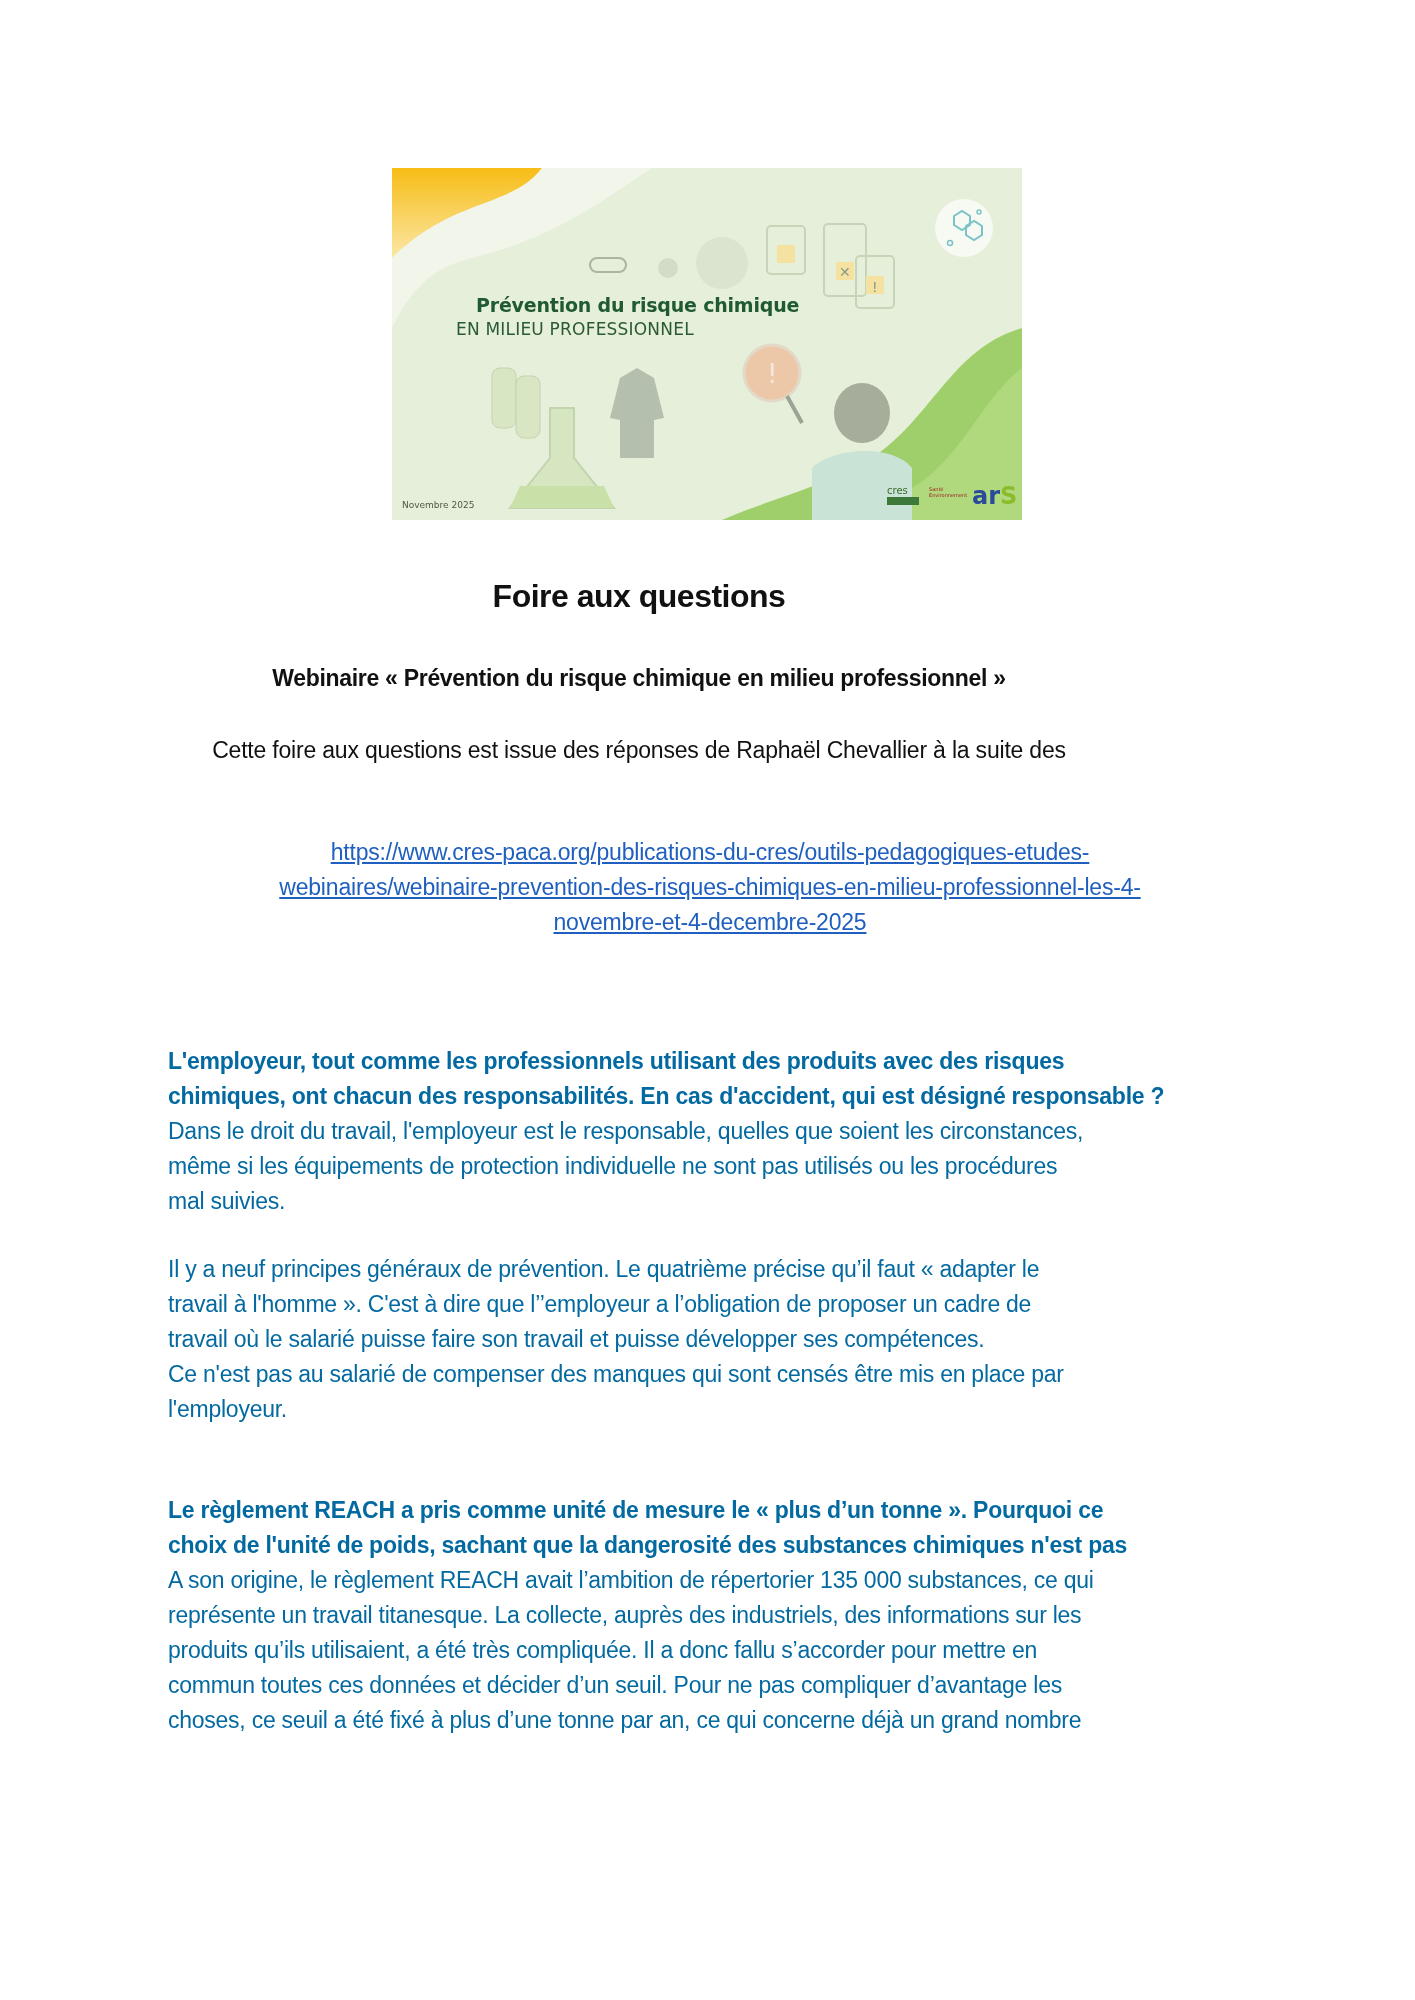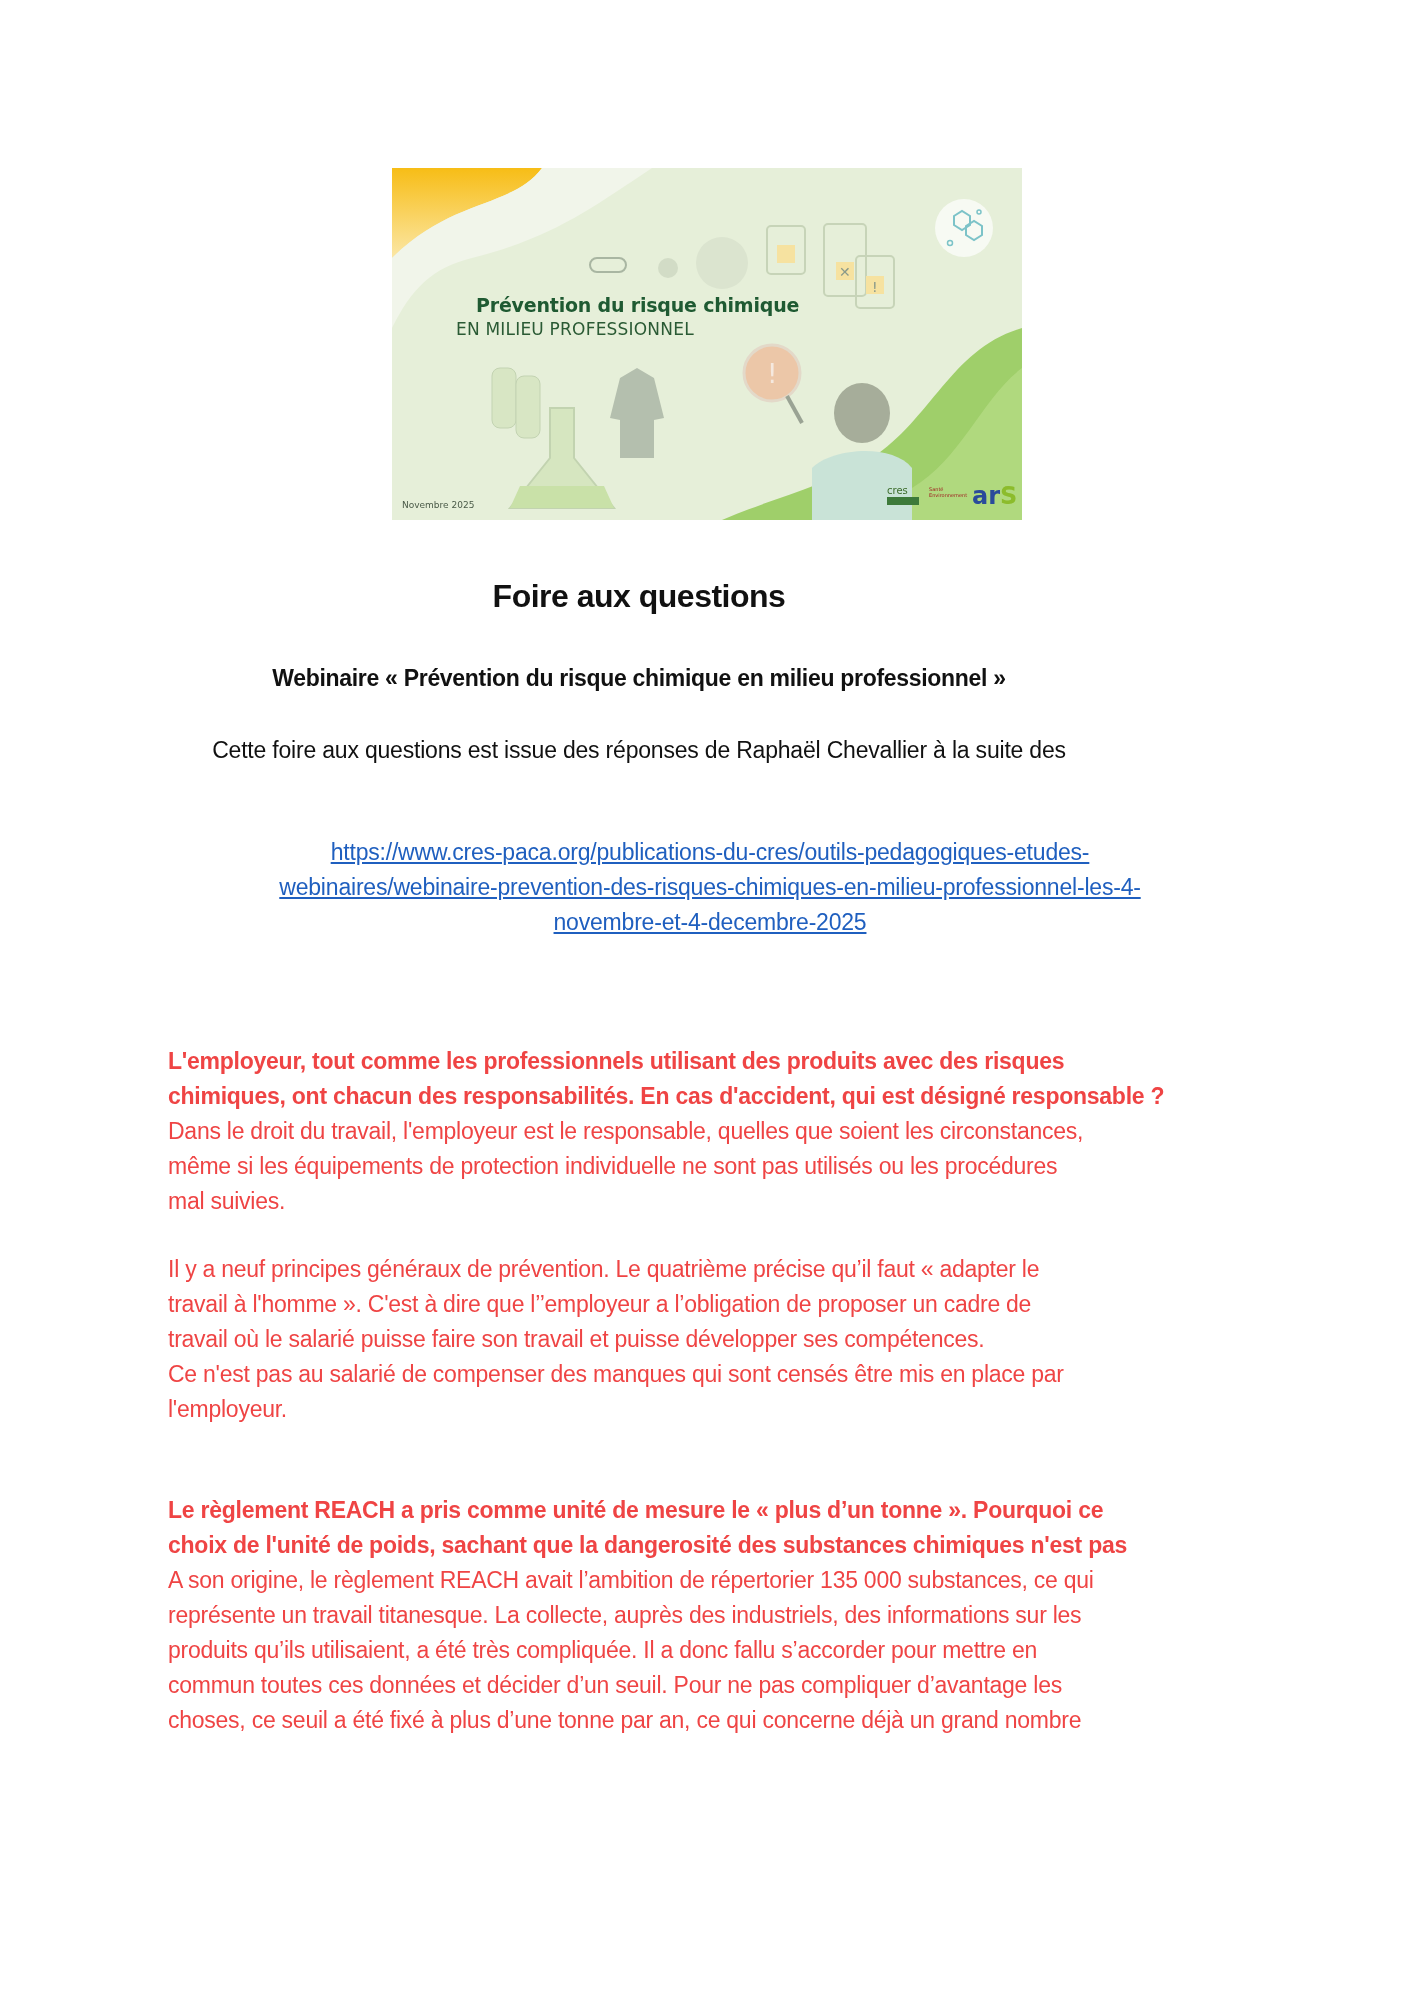--- a/index.html
+++ b/index.html
@@ -26,21 +26,21 @@
 
   
   .center { position: absolute; left: 0; width: 1278px; text-align: center; }
   .h1 { top: 578px; font-size: 32px; font-weight: bold; color: #111; letter-spacing: -0.5px; }
   .h2 { top: 665px; font-size: 23px; font-weight: bold; color: #111; letter-spacing: -0.3px; }
   .intro { top: 733px; font-size: 23px; line-height: 35px; color: #111; letter-spacing: -0.2px; }
   .link { top: 835px; left: 190px; width: 1040px; font-size: 23px; line-height: 35px; color: #1f5fbf;
           text-decoration: underline; letter-spacing: -0.2px; word-break: break-all; }
 
   .qa { position: absolute; left: 168px; width: 1090px; font-size: 23px; line-height: 35px;
-        color: #ef4444; letter-spacing: -0.25px; }
+        color: #0369a1; letter-spacing: -0.25px; }
   .qa .q { font-weight: bold; }
   .qa1 { top: 1044px; }
   .qa1-p2 { top: 1252px; }
   .qa2 { top: 1493px; }
 </style>
 </head>
 <body>
 
 <div class="banner">
   <svg viewBox="0 0 630 352">

